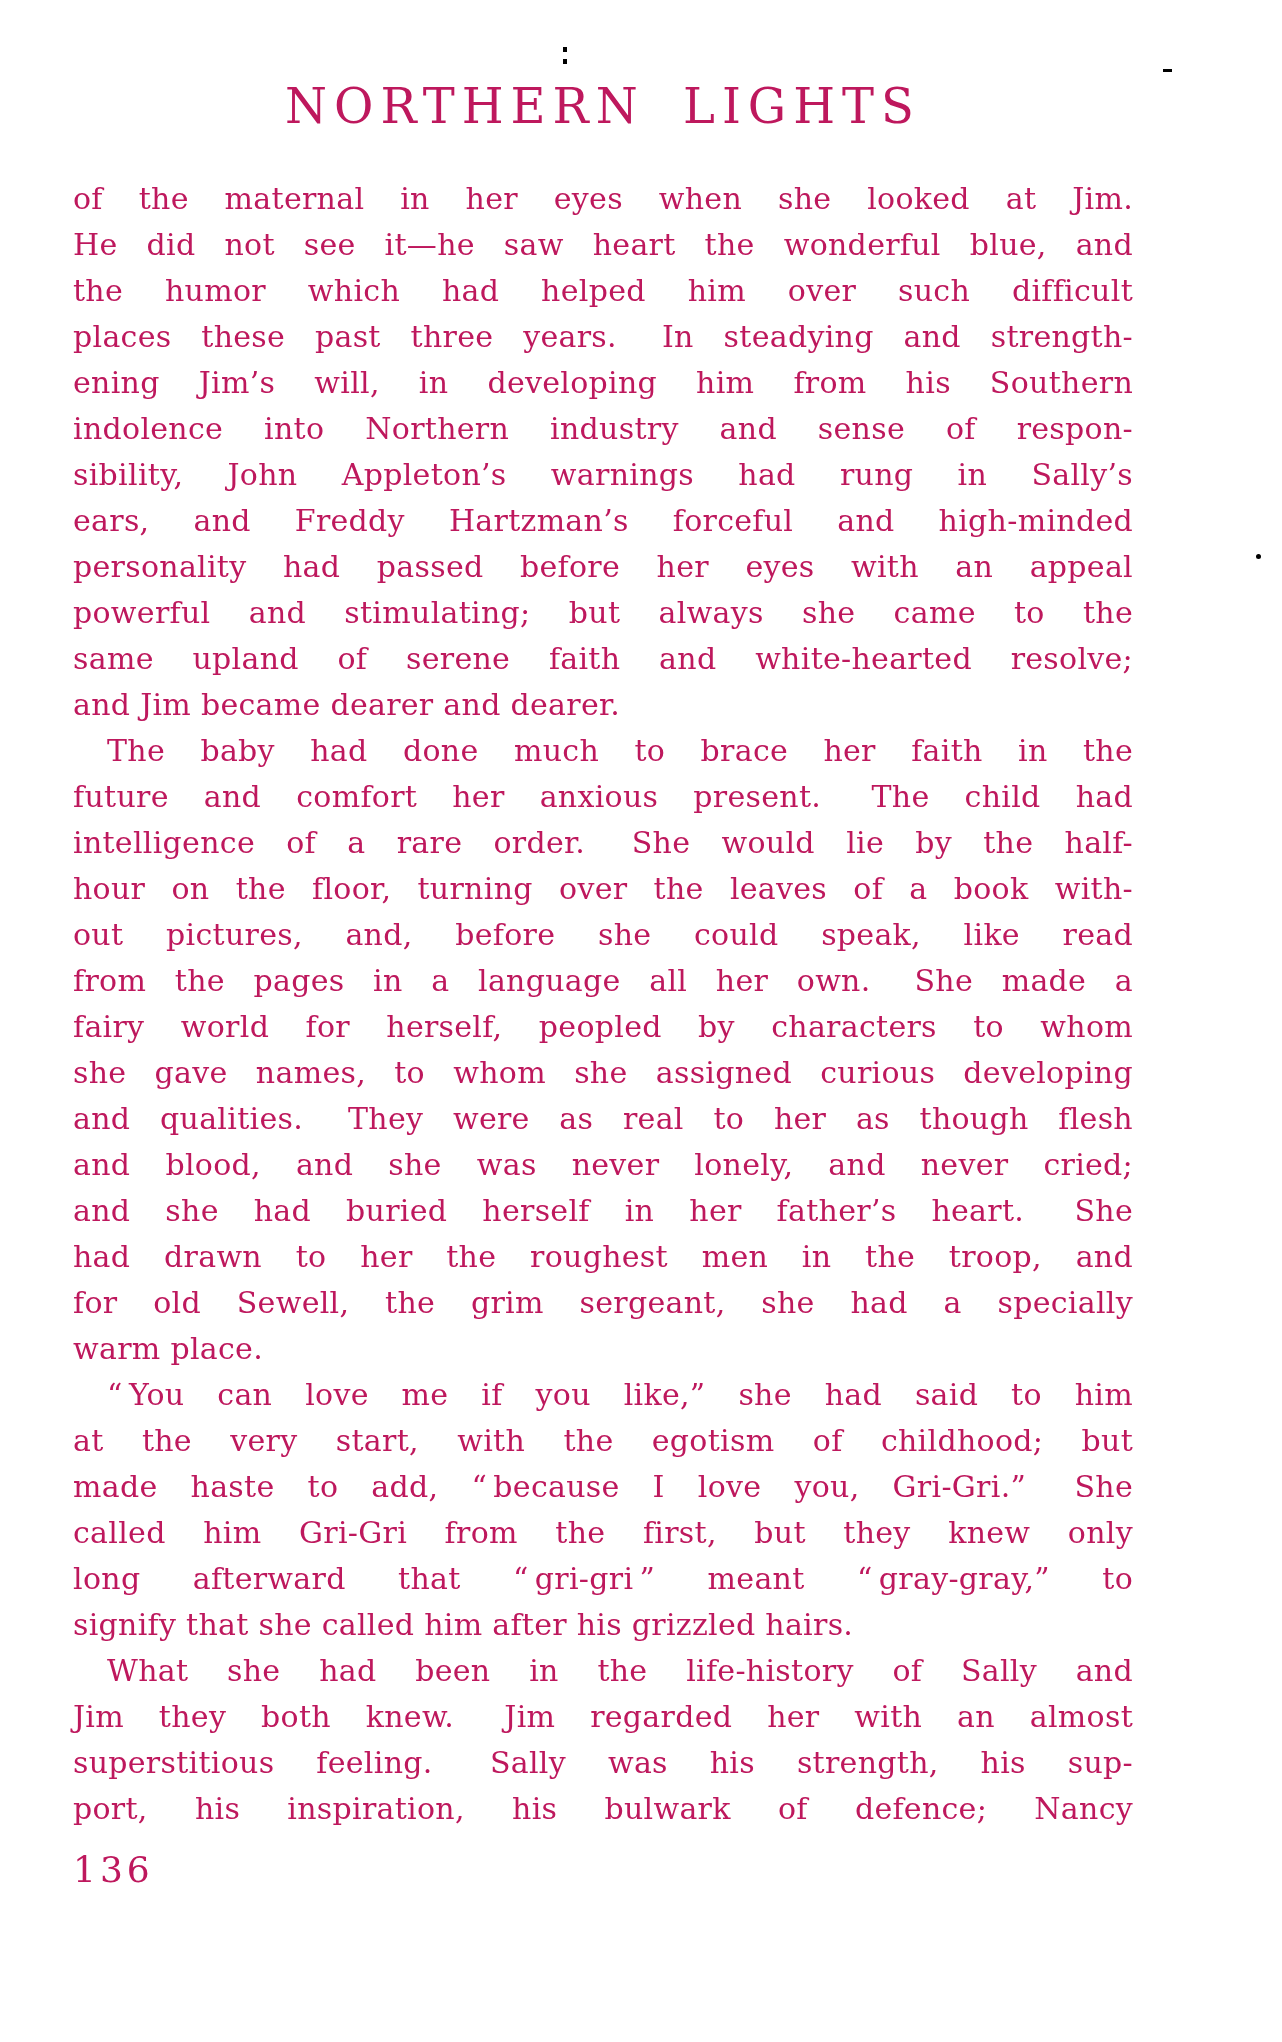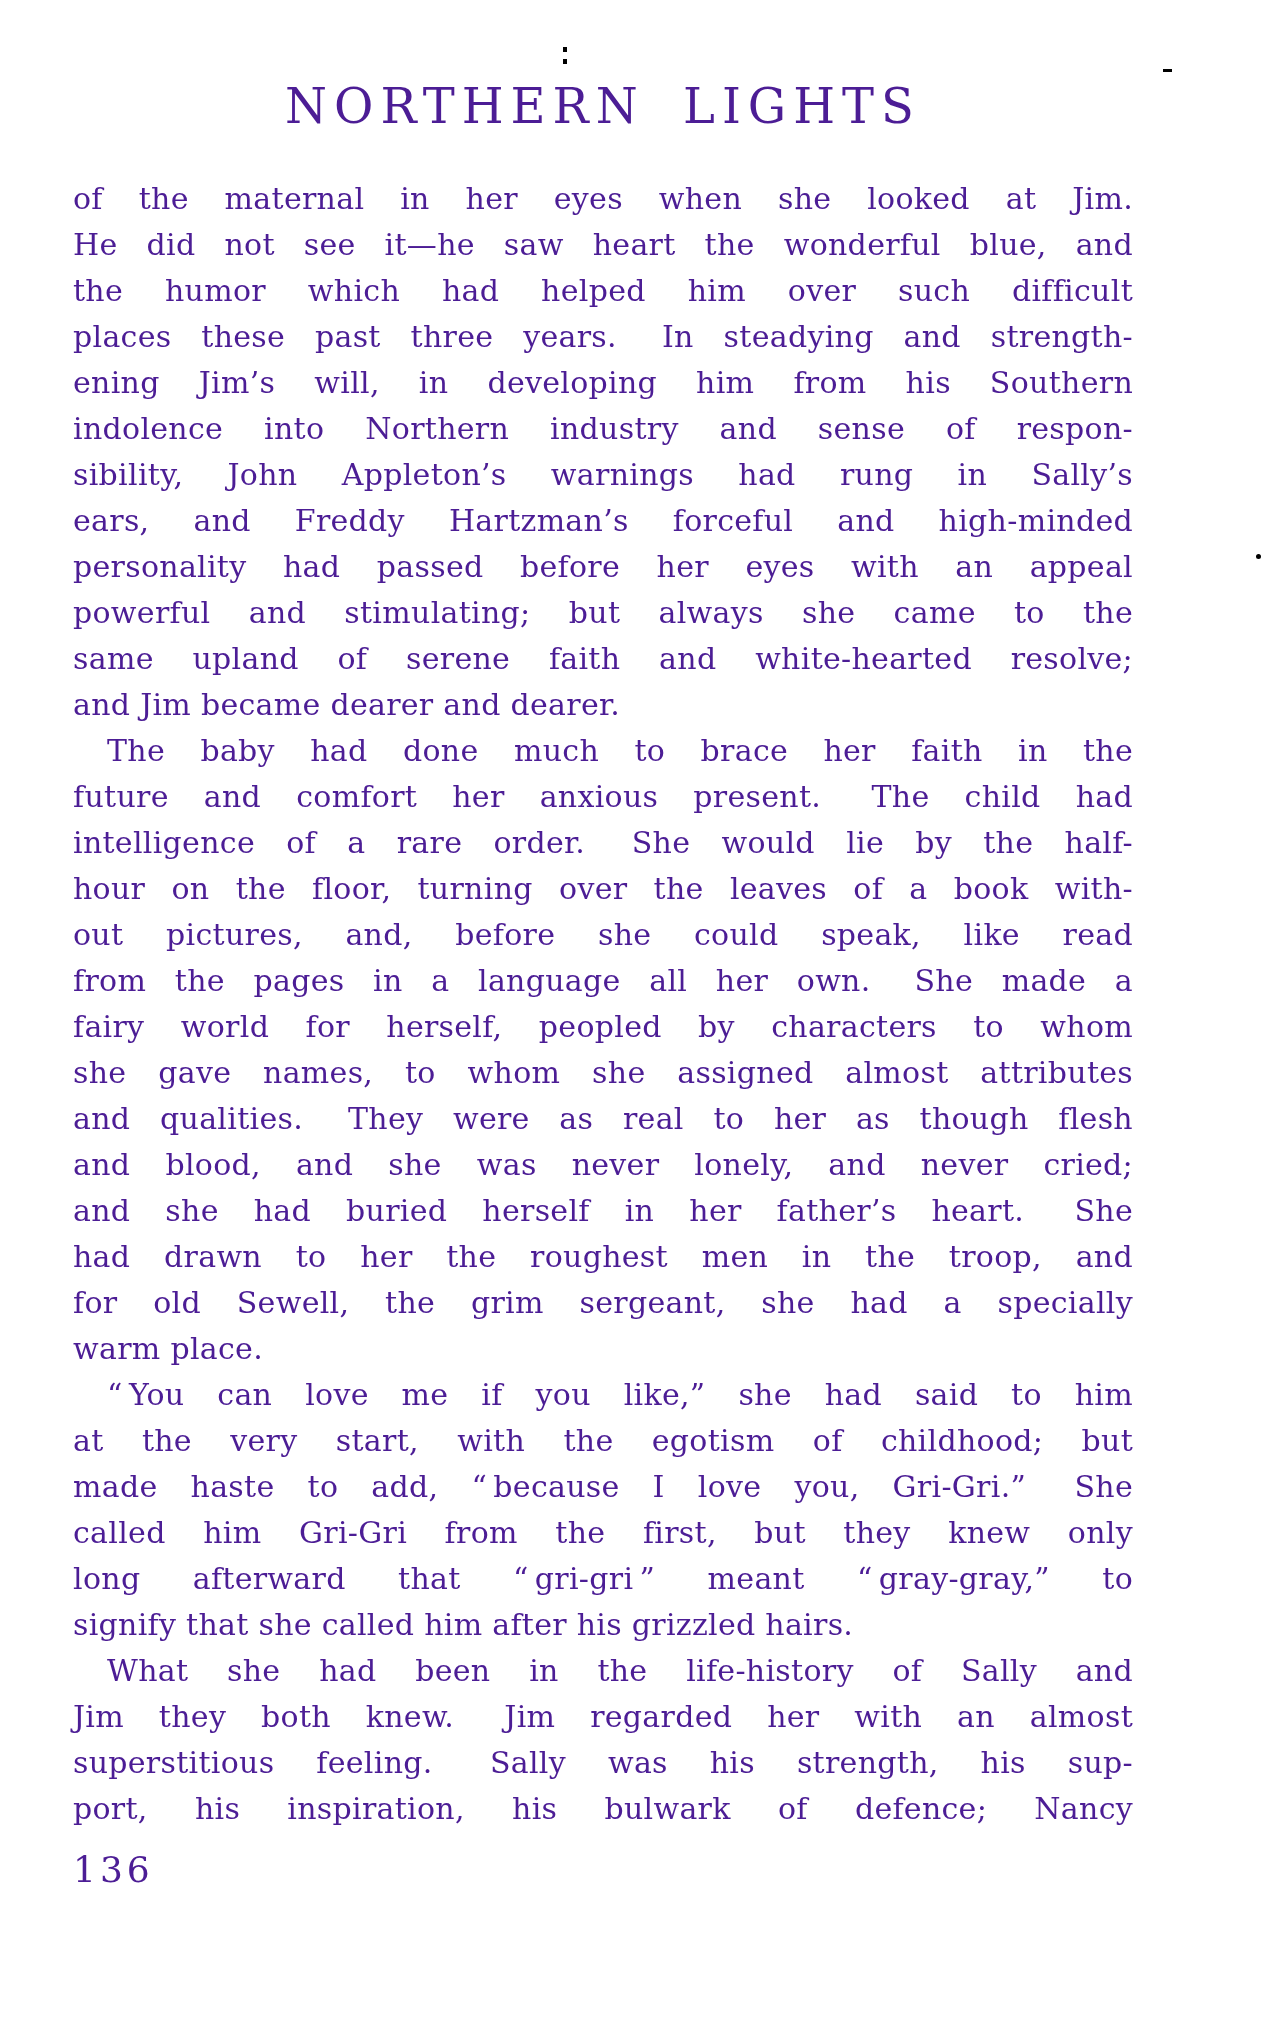--- a/index.html
+++ b/index.html
@@ -5,21 +5,21 @@
   html, body {
     margin: 0;
     padding: 0;
     background: #ffffff;
   }
   .page {
     position: relative;
     width: 1282px;
     height: 2042px;
     background: #ffffff;
-    color: #4c1d95;
+    color: #be185d;
     font-family: "DejaVu Serif", serif;
     overflow: hidden;
   }
   .running-head {
     position: absolute;
     top: 78px;
     left: 73px;
     width: 1060px;
     margin: 0;
     text-align: center;
@@ -104,21 +104,21 @@
         <div class="line last-line">and Jim became dearer and dearer.</div>
       </div>
       <div class="paragraph">
         <div class="line first-indent">The baby had done much to brace her faith in the</div>
         <div class="line">future and comfort her anxious present.  The child had</div>
         <div class="line">intelligence of a rare order.  She would lie by the half-</div>
         <div class="line">hour on the floor, turning over the leaves of a book with-</div>
         <div class="line">out pictures, and, before she could speak, like read</div>
         <div class="line">from the pages in a language all her own.  She made a</div>
         <div class="line">fairy world for herself, peopled by characters to whom</div>
-        <div class="line">she gave names, to whom she assigned almost attributes</div>
+        <div class="line">she gave names, to whom she assigned curious developing</div>
         <div class="line">and qualities.  They were as real to her as though flesh</div>
         <div class="line">and blood, and she was never lonely, and never cried;</div>
         <div class="line">and she had buried herself in her father’s heart.  She</div>
         <div class="line">had drawn to her the roughest men in the troop, and</div>
         <div class="line">for old Sewell, the grim sergeant, she had a specially</div>
         <div class="line last-line">warm place.</div>
       </div>
       <div class="paragraph">
         <div class="line first-indent">“ You can love me if you like,” she had said to him</div>
         <div class="line">at the very start, with the egotism of childhood; but</div>

